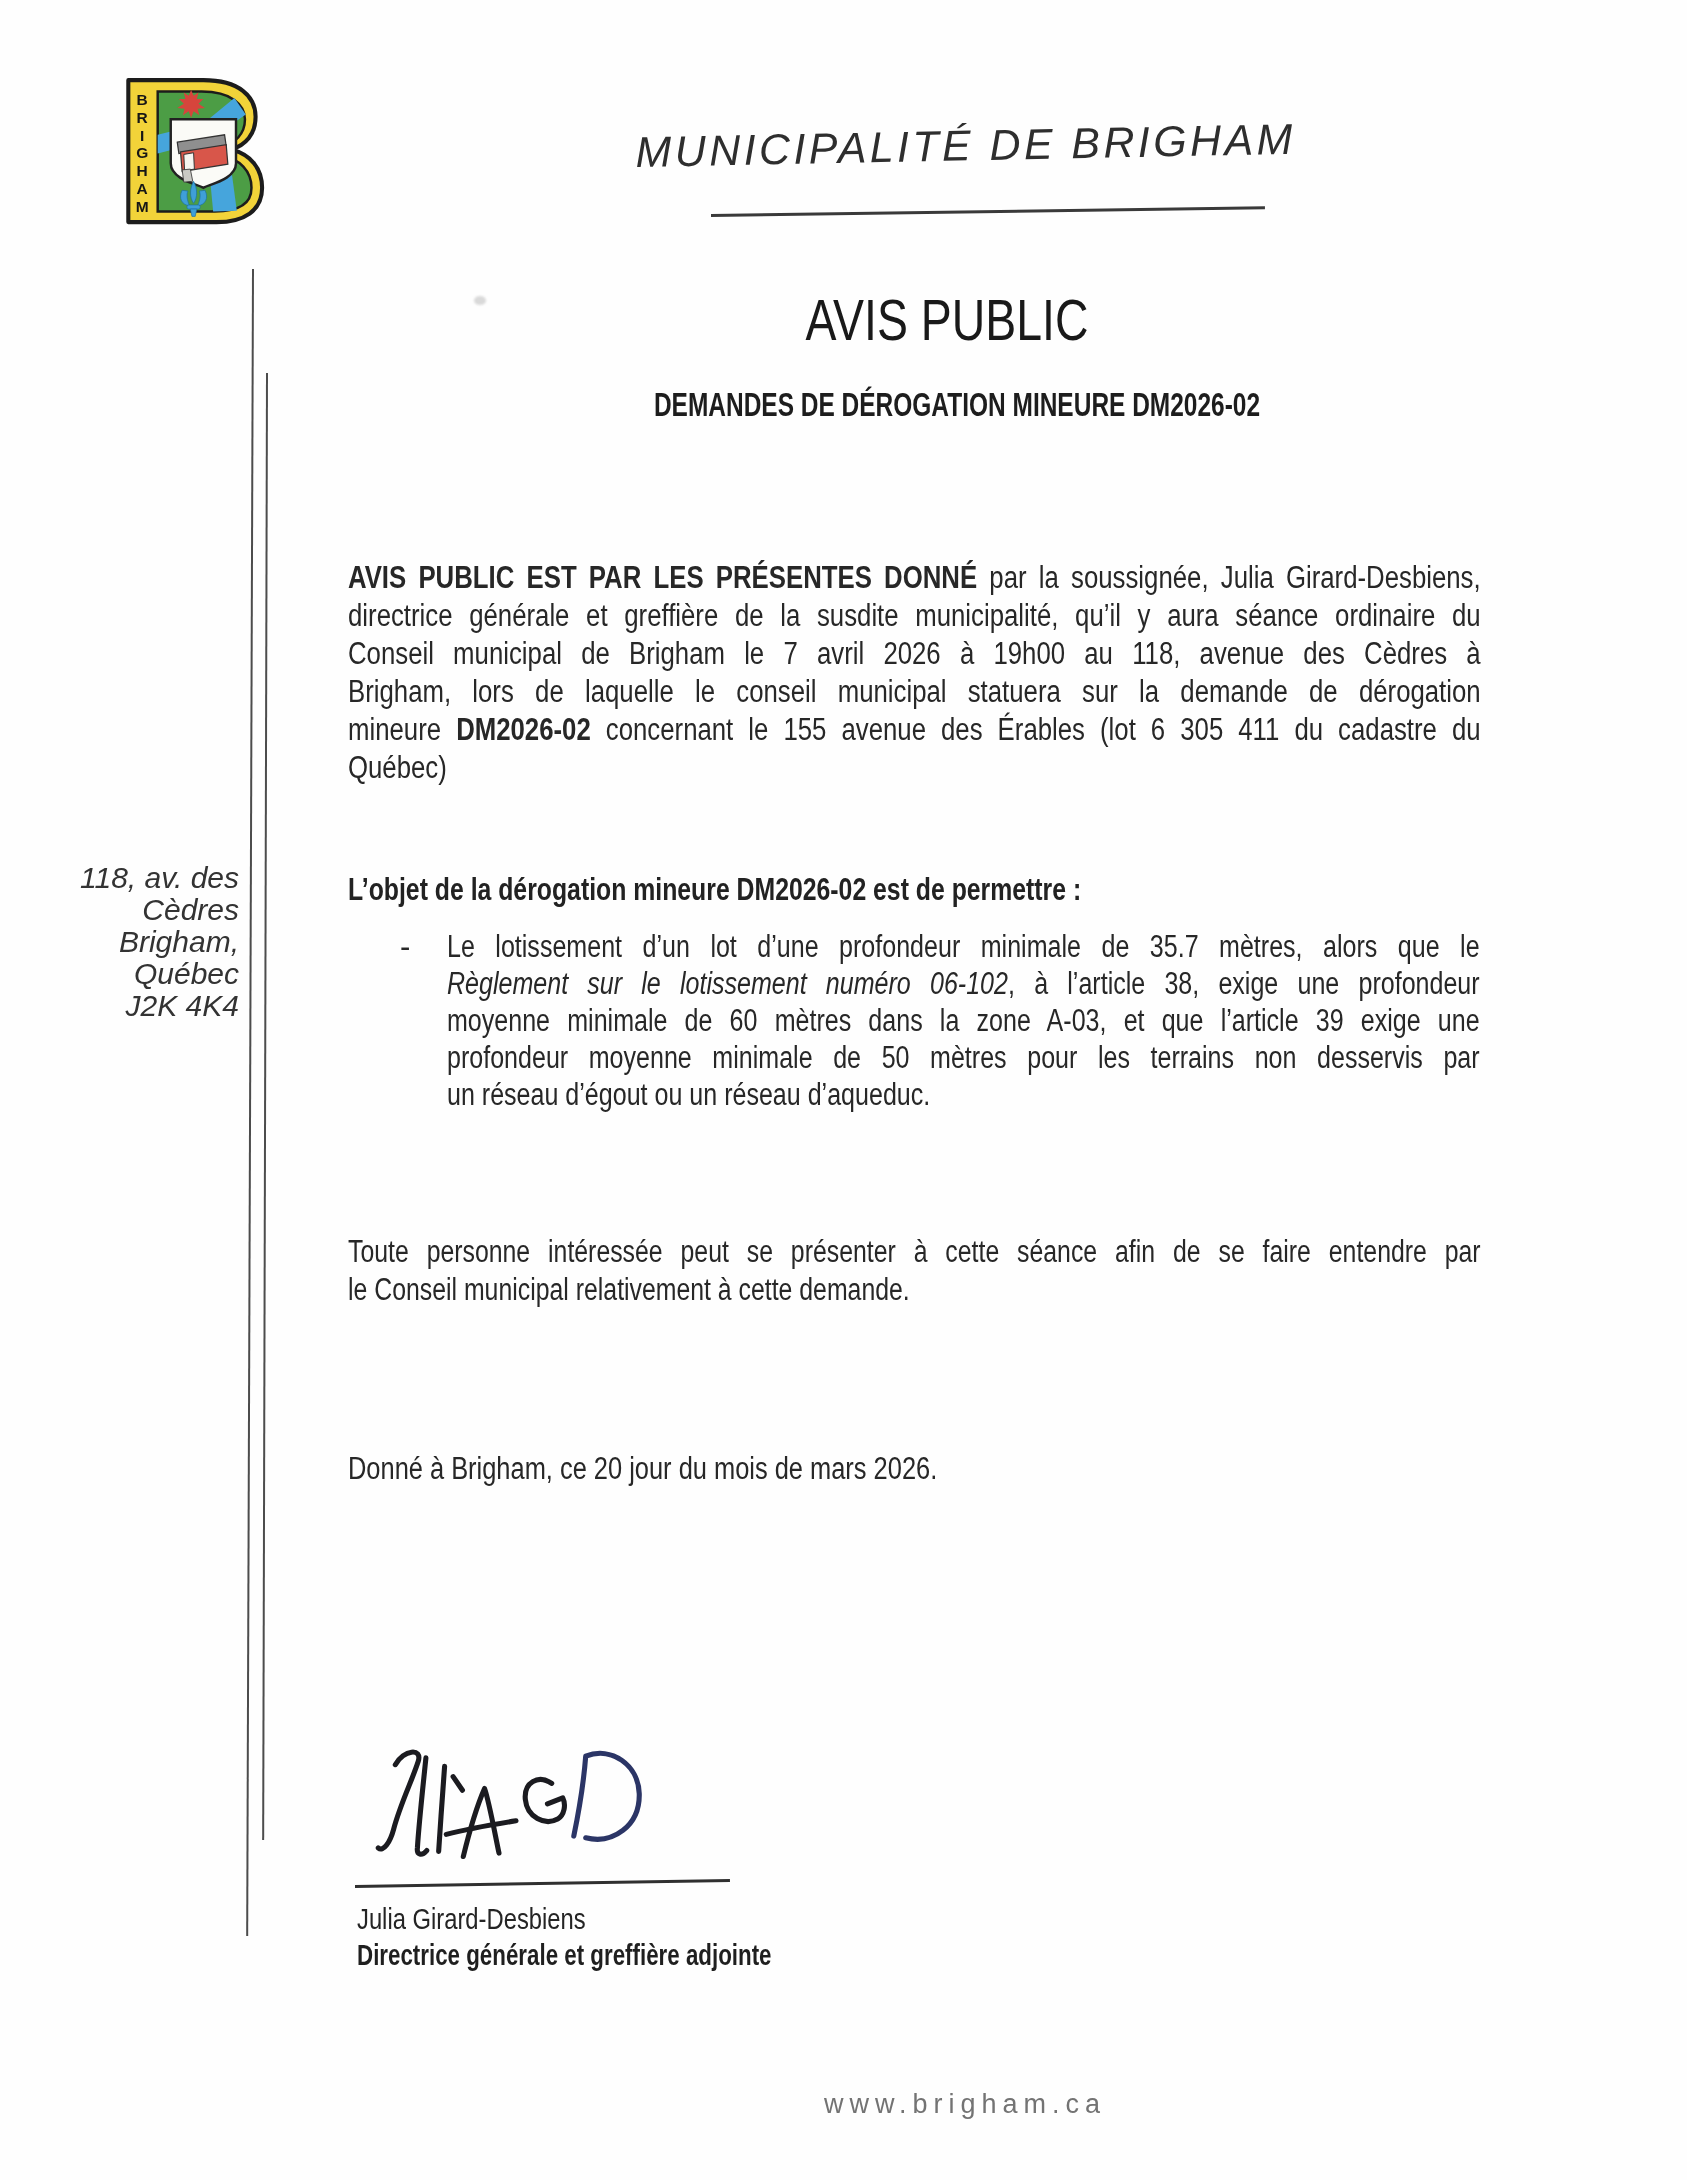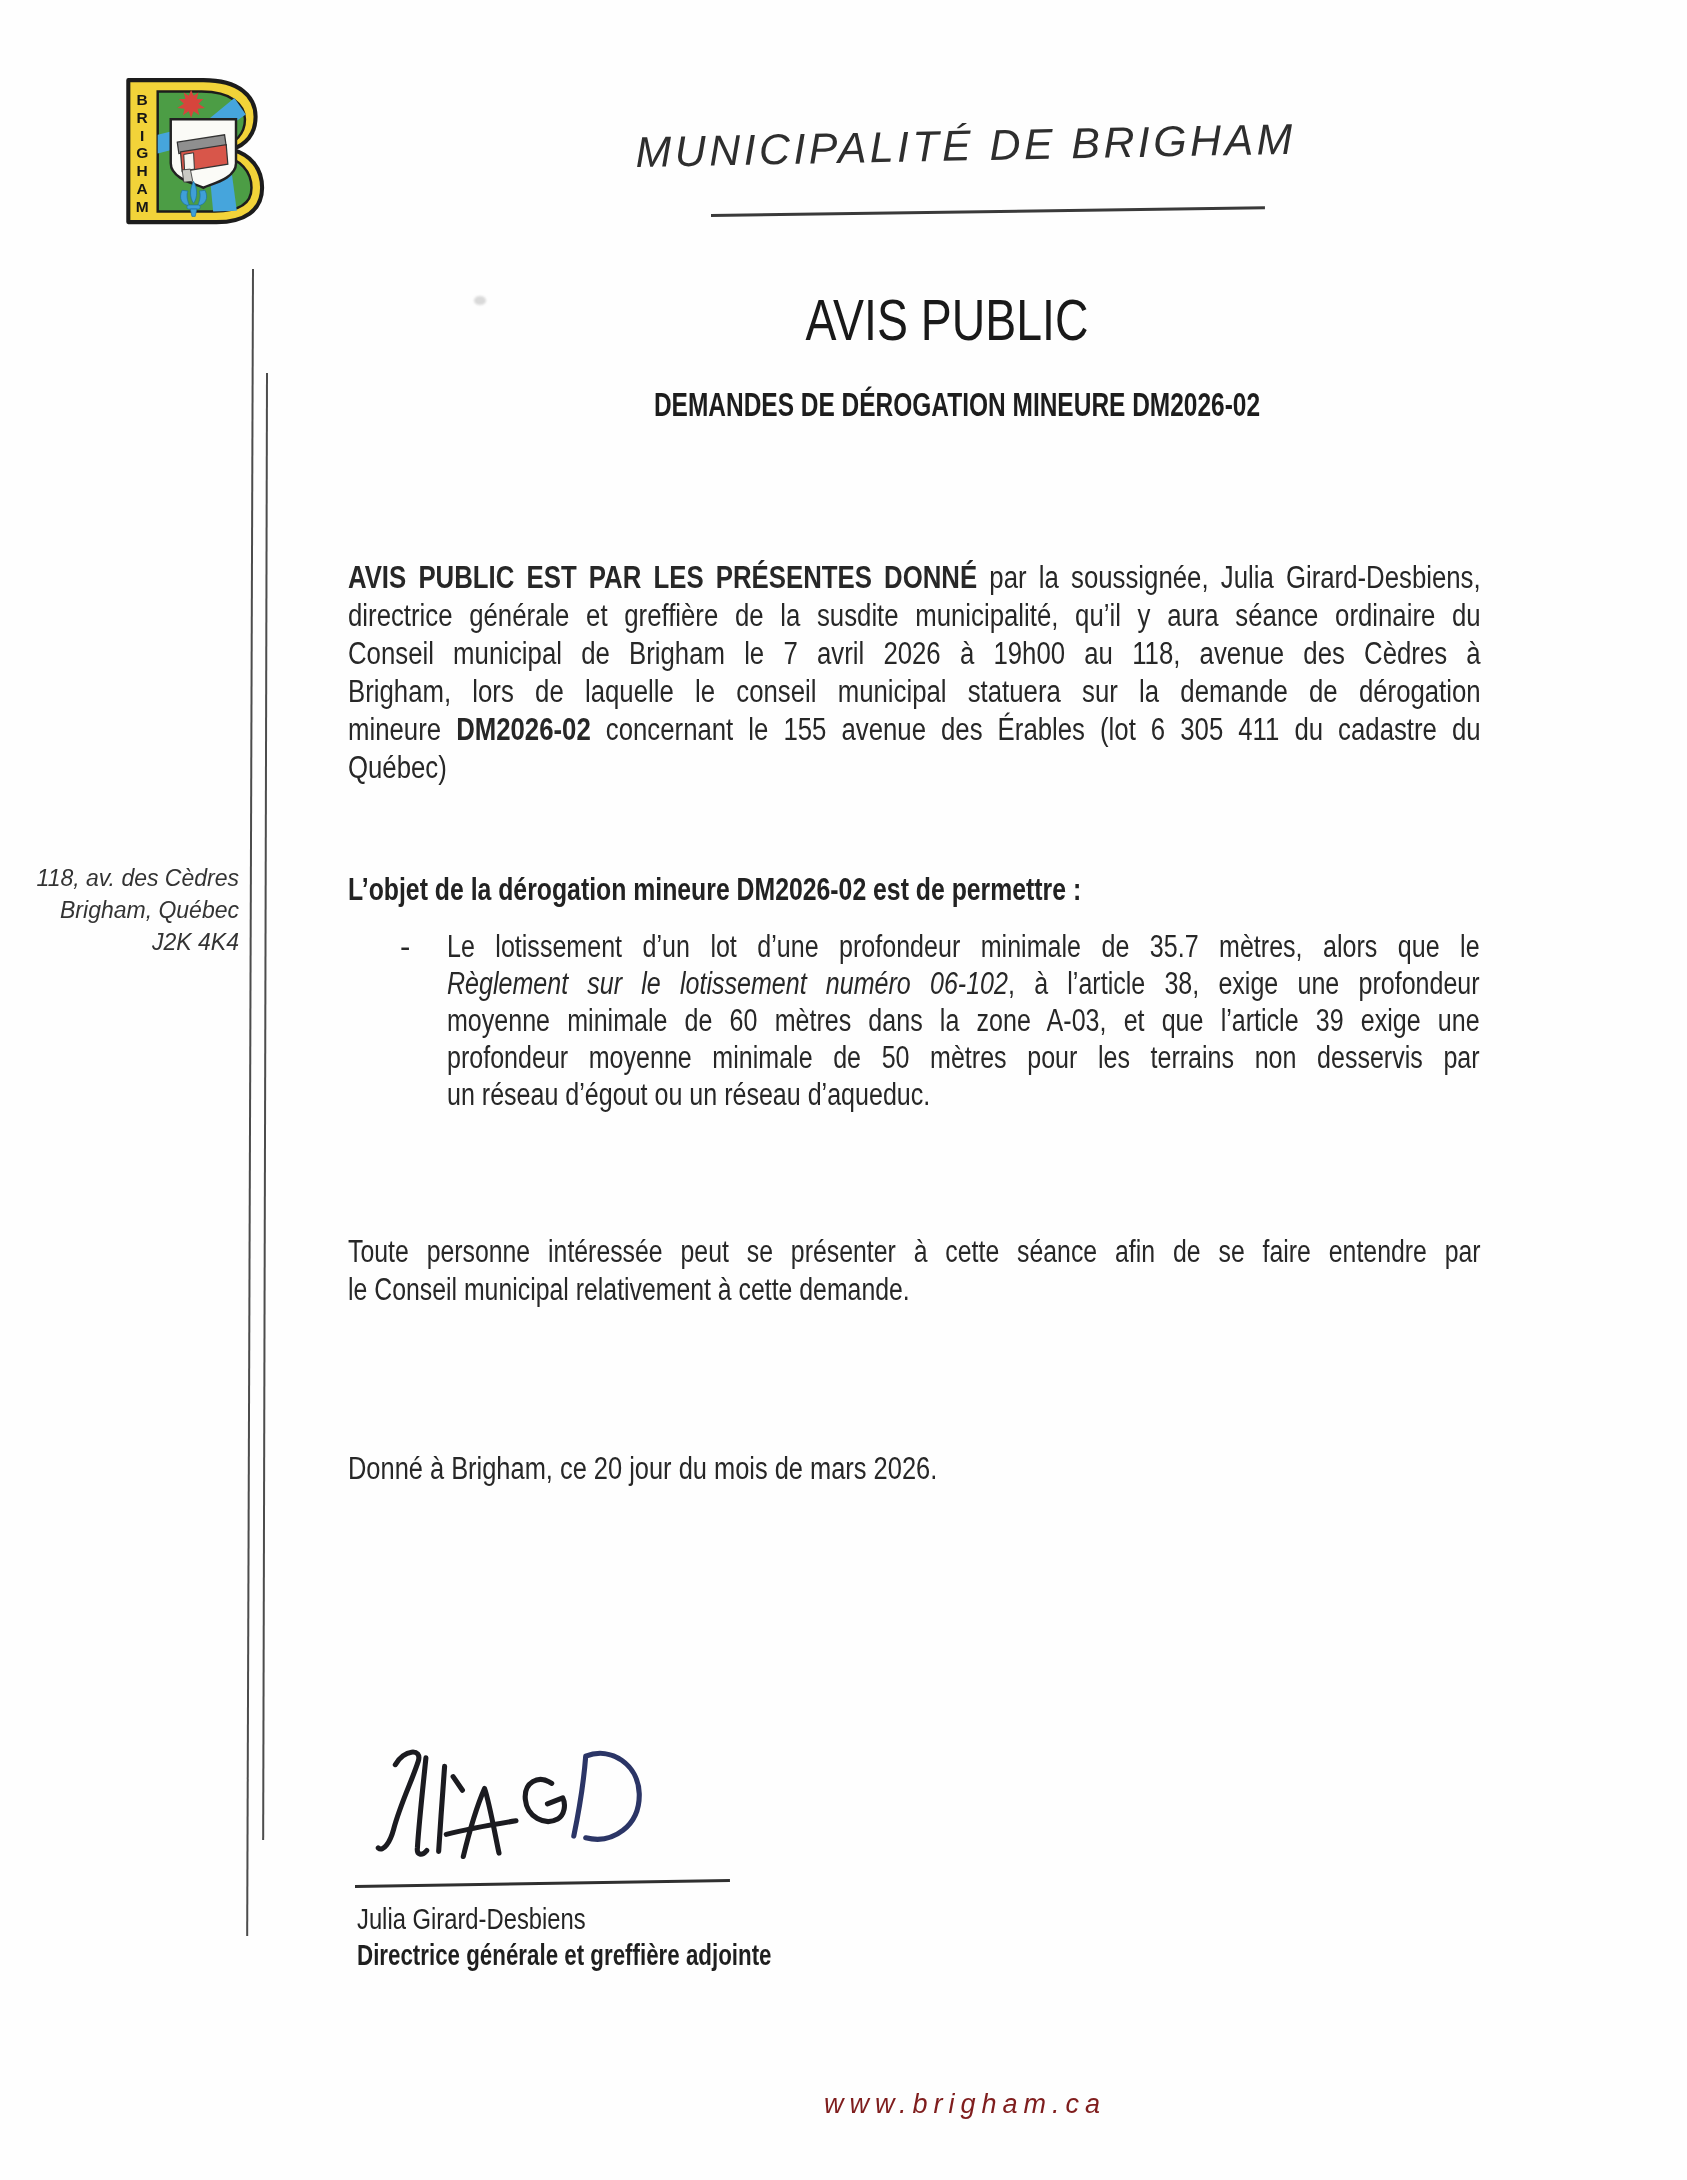--- a/index.html
+++ b/index.html
@@ -37,21 +37,21 @@
   }
   .speck { position: absolute; left: 474px; top: 296px; width: 12px; height: 8.5px;
     background: #d9d9d9; border-radius: 50%; filter: blur(0.9px); }
   
   .vrule1 { position: absolute; left: 252px; top: 269px; width: 2.1px; height: 1667px;
     background: #4c4c4c; transform: rotate(0.2deg); transform-origin: top left; }
   .vrule2 { position: absolute; left: 266px; top: 373px; width: 1.7px; height: 1467px;
     background: #4c4c4c; transform: rotate(0.15deg); transform-origin: top left; }
   
   .side-block { position: absolute; left: 31px; width: 208px; text-align: right;
-    font-style: italic; font-size: 23px; color: #333; }
+    font-style: italic; font-size: 30px; color: #333; }
   .addr-block { top: 862px; line-height: 32px; }
   .contact-block { top: 1398px; line-height: 33px; }
   
   .body-text { position: absolute; font-size: 31px; color: #272727;
     transform-origin: left top; }
   .jl { text-align: justify; text-align-last: justify; }
   .ll { text-align: left; }
   .p1 { left: 348px; top: 559px; width: 1363px; line-height: 38px; transform: scaleX(0.831); }
   .objet-heading { left: 348px; top: 872px; font-weight: 700; white-space: nowrap;
     transform: scaleX(0.80); color: #222; }
@@ -62,21 +62,21 @@
   
   .sig-svg { position: absolute; left: 371px; top: 1746px; width: 273px; height: 136px; }
   .sig-line { position: absolute; left: 355px; top: 1885px; width: 375px; height: 2.6px;
     background: #303030; transform: rotate(-0.9deg); transform-origin: left center; }
   .sig-name { position: absolute; left: 357px; top: 1903px; font-size: 29px; color: #242424;
     white-space: nowrap; transform: scaleX(0.82); transform-origin: left top; }
   .sig-title { position: absolute; left: 357px; top: 1939px; font-size: 29px; font-weight: 700;
     color: #1f1f1f; white-space: nowrap; transform: scaleX(0.77); transform-origin: left top; }
   
   .site-footer { position: absolute; left: 824px; top: 2089px; font-size: 27px;
-    letter-spacing: 6px; color: #7f1d1d; white-space: nowrap; font-style: italic; }
+    letter-spacing: 6px; color: #737373; white-space: nowrap; }
 </style>
 </head>
 <body>
 
 <div id="page">
 
   <div class="logo-box">
     <svg viewBox="0 0 190 190" width="155" height="155">
 
       <path d="M 20,10 L 112,10 C 156,10 176,30 176,55 C 176,76 164,90 146,95 C 170,101 184,118 184,142 C 184,170 162,184 128,184 L 20,184 Z" fill="#f2d339" stroke="#1c1c1c" stroke-width="5" stroke-linejoin="round"></path>

